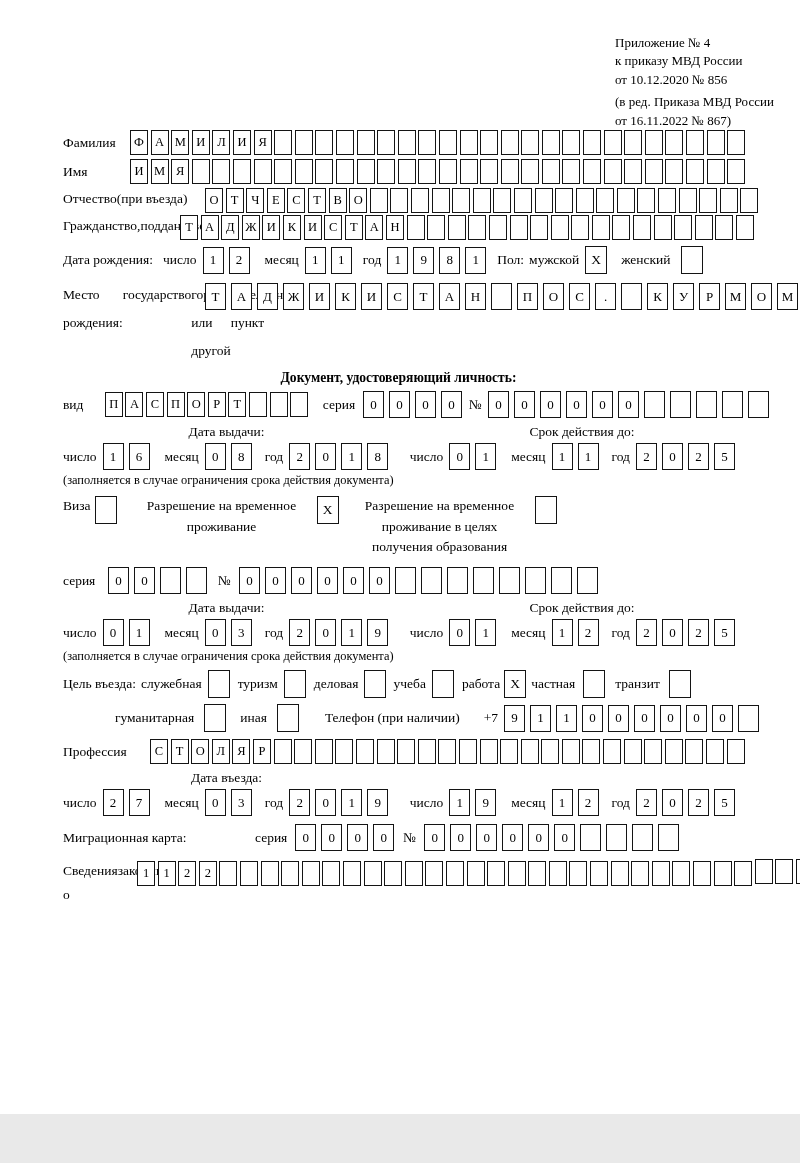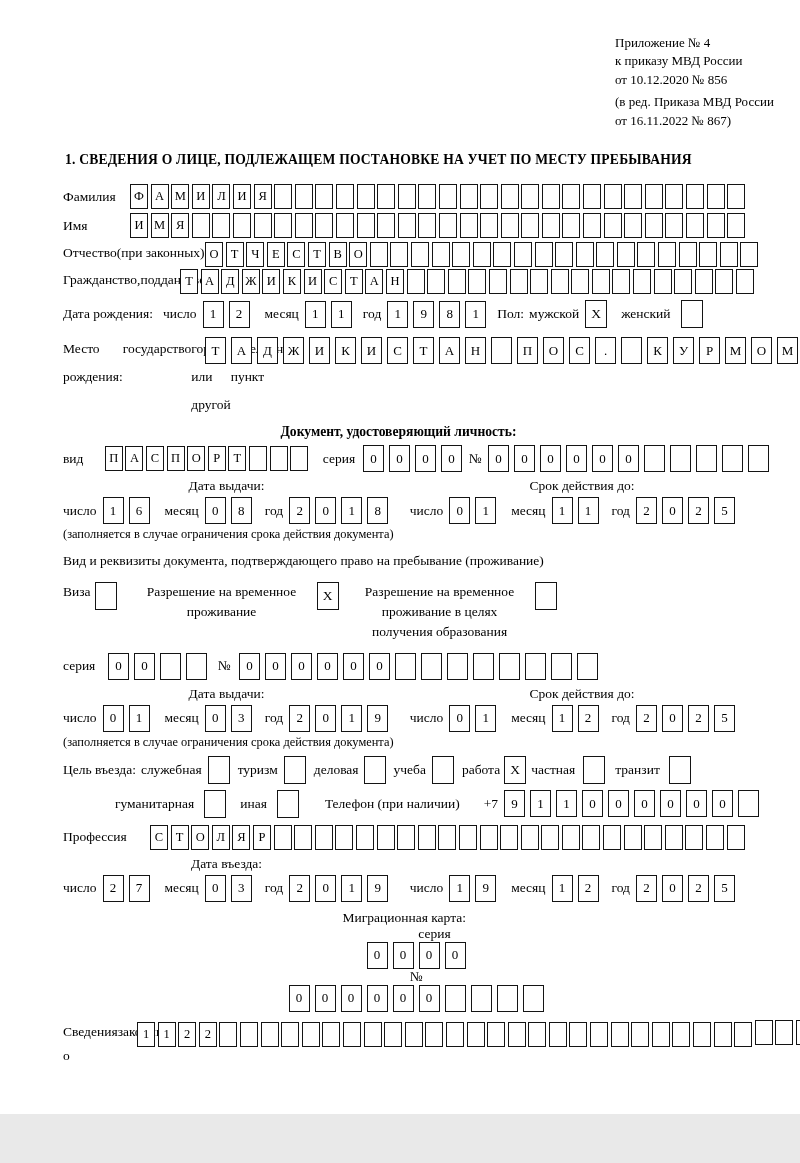--- a/index.html
+++ b/index.html
@@ -66,21 +66,20 @@
   <div class="hdr">
     <div>Приложение № 4</div>
     <div>к приказу МВД России</div>
     <div>от 10.12.2020 № 856</div>
     <div class="gap"></div>
     <div>(в ред. Приказа МВД России</div>
     <div>от 16.11.2022 № 867)</div>
   </div>
 
 
-  <div class="sect">1. СВЕДЕНИЯ О ЛИЦЕ, ПОДЛЕЖАЩЕМ ПОСТАНОВКЕ НА УЧЕТ ПО МЕСТУ ПРЕБЫВАНИЯ</div>
 
   <div class="row">
     <span class="lblw67">Фамилия</span>
     <span class="bx">
         <span class="cell">Ф</span>
         <span class="cell">А</span>
         <span class="cell">М</span>
         <span class="cell">И</span>
         <span class="cell">Л</span>
         <span class="cell">И</span>
@@ -143,21 +142,21 @@
         <span class="cell"></span>
         <span class="cell"></span>
         <span class="cell"></span>
         <span class="cell"></span>
       </span>
   </div>
 
   <div class="row top" style="margin-bottom:2px;">
     <span class="stack lblw142">
       <span>Отчество</span>
-      <span>(при законных)</span>
+      <span>(при въезда)</span>
     </span>
     <span class="bx">
         <span class="cell">О</span>
         <span class="cell">Т</span>
         <span class="cell">Ч</span>
         <span class="cell">Е</span>
         <span class="cell">С</span>
         <span class="cell">Т</span>
         <span class="cell">В</span>
         <span class="cell">О</span>
@@ -410,21 +409,20 @@
           <span class="cell">2</span>
           <span class="cell">0</span>
           <span class="cell">2</span>
           <span class="cell">5</span>
         </span>
     </span>
   </div>
   <div class="note">(заполняется в случае ограничения срока действия документа)</div>
 
   <div class="para">
-    <div>Вид и реквизиты документа, подтверждающего право на пребывание (проживание)</div>
   </div>
 
   <div class="opts">
     <span class="opt">
       <span class="olbl">Виза</span>
       <span class="cb" style="margin-left:4px;"></span>
     </span>
     <span class="opt" style="margin-left:22px;">
       <span class="olbl ctr" style="width:166px;">
         <span style="display:block;">Разрешение на временное</span>
@@ -626,21 +624,21 @@
       <span class="sl1" style="margin-left:8px;">год</span>
       <span class="bx md">
           <span class="cell">2</span>
           <span class="cell">0</span>
           <span class="cell">2</span>
           <span class="cell">5</span>
         </span>
     </span>
   </div>
 
-  <div class="row" style="margin-top:8px;flex-direction:column;">
+  <div class="row" style="margin-top:8px;">
     <span style="width:152px;">Миграционная карта:</span>
     <span style="margin-right:8px; margin-left:40px;">серия</span>
     <span class="bx md">
         <span class="cell">0</span>
         <span class="cell">0</span>
         <span class="cell">0</span>
         <span class="cell">0</span>
       </span>
     <span style="margin:0 8px 0 4px;">№</span>
     <span class="bx md">

